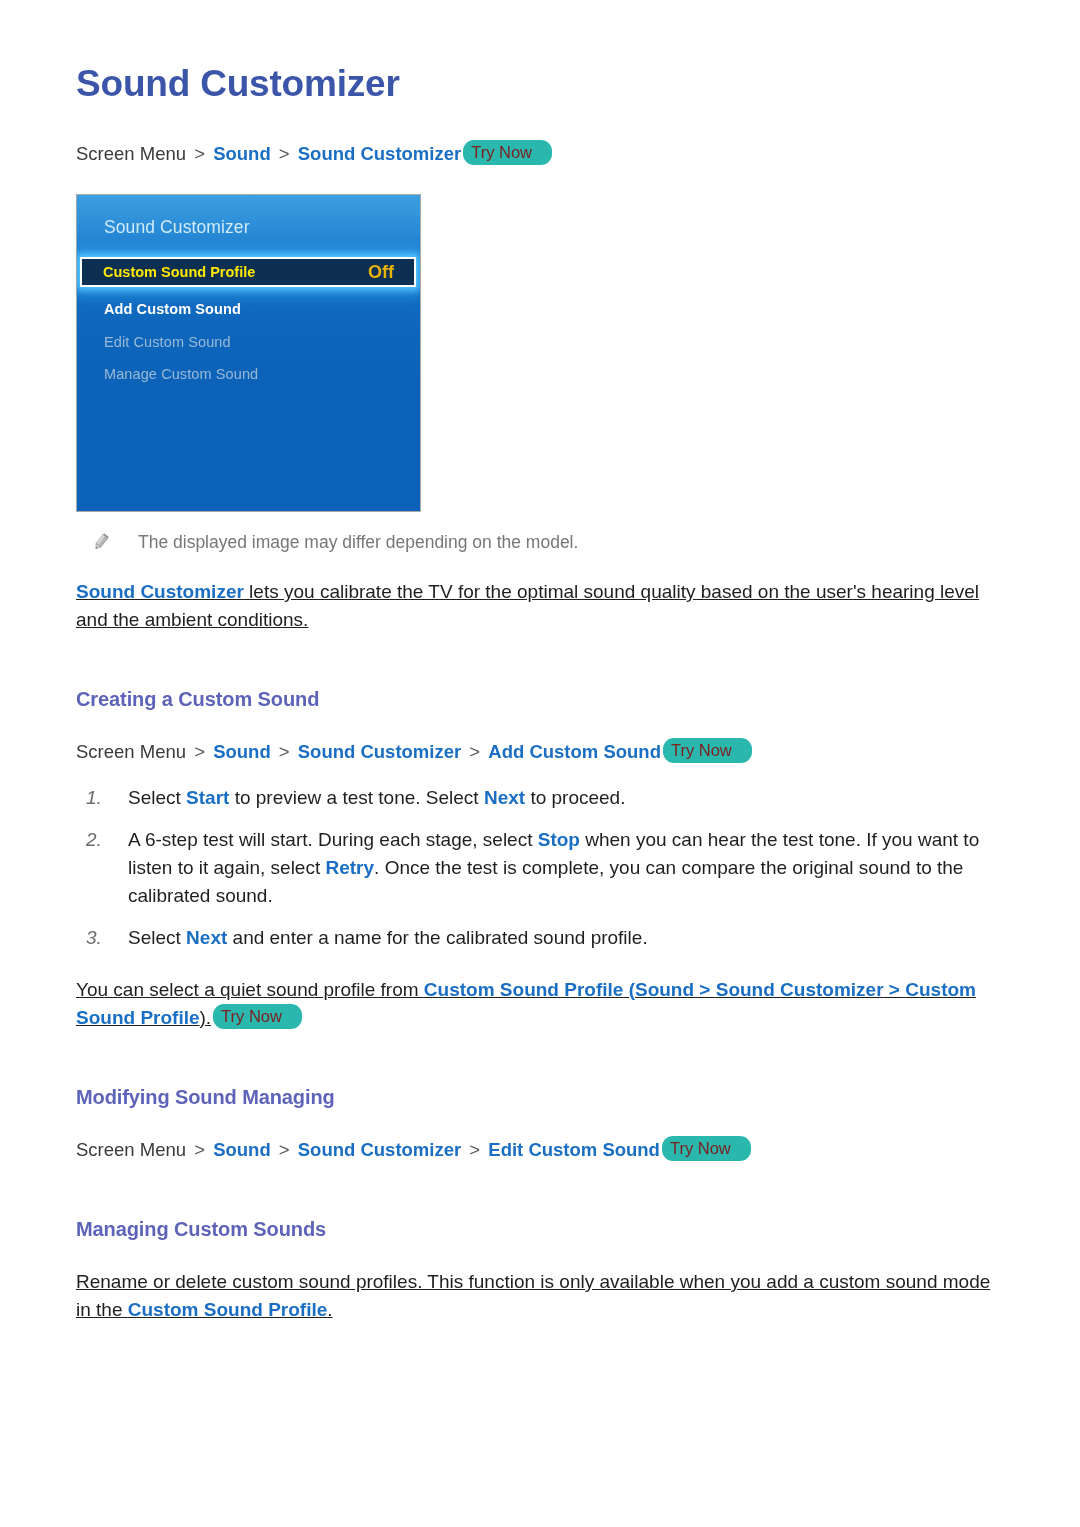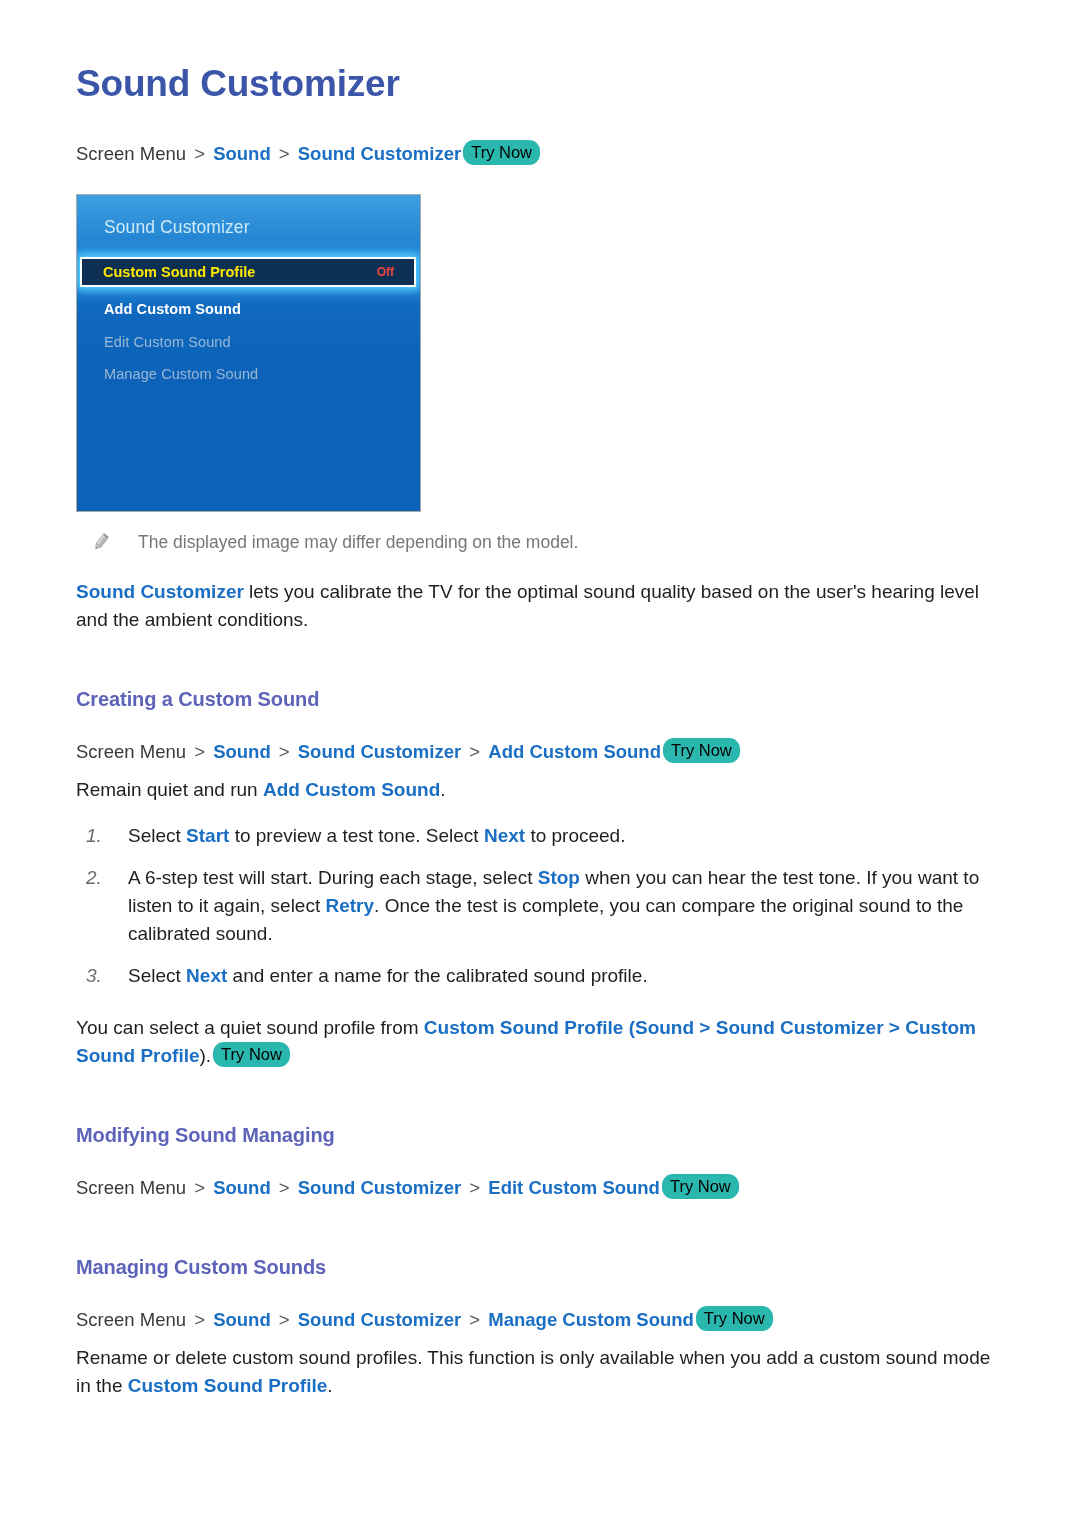--- a/index.html
+++ b/index.html
@@ -57,26 +57,26 @@
     font-weight: normal;
   }
   .plain {
     color: #3a3a3a;
   }
 
   
   .try-now {
     display: inline-block;
     background: #2ab7ae;
-    color: #000000;
+    color: #7f1d1d;
     font-size: 16.5px;
     line-height: 22px;
     font-weight: normal;
     border-radius: 11px;
-    padding: 1px 8px 2px 8px;
+    padding: 1px 20px 2px 8px;
     vertical-align: 2px;
     margin-left: 2px;
     white-space: nowrap;
   }
 
   
   .tv-figure {
     margin: 26px 0 0 0;
   }
   .tv-screen {
@@ -132,24 +132,24 @@
     top: 4px;
     font-size: 14.5px;
     line-height: 19px;
     font-weight: bold;
     color: #ffe800;
   }
   .tv-selected .sel-value {
     position: absolute;
     right: 20px;
     top: 4px;
-    font-size: 12px;
+    font-size: 18px;
     line-height: 19px;
     font-weight: bold;
-    color: #ef4444;
+    color: #eab308;
   }
 
   
   .note {
     display: flex;
     align-items: flex-start;
     margin: 18px 0 0 14px;
     text-align: right;
   }
   .note .pencil-icon {
@@ -164,20 +164,21 @@
     line-height: 24px;
     color: #777777;
   }
 
   
   p.body {
     font-size: 19px;
     line-height: 28px;
     color: #1f1f1f;
     margin: 24px 0 0 0;
+    text-decoration: underline;
   }
   p.tight {
     margin-top: 8px;
   }
   .kw {
     color: #1a6fc4;
     font-weight: bold;
   }
 
   
@@ -259,23 +260,20 @@
   <div class="path">
     <span class="plain">Screen Menu</span>
     <span class="sep">&gt;</span>
     <span class="crumb-link">Sound</span>
     <span class="sep">&gt;</span>
     <span class="crumb-link">Sound Customizer</span>
     <span class="sep">&gt;</span>
     <span class="crumb-link">Add Custom Sound</span><span class="try-now">Try Now</span>
   </div>
 
-  <p class="body tight">
-    <span>Remain quiet and run </span><span class="kw">Add Custom Sound</span><span>.</span>
-  </p>
 
   <ol class="steps">
     <li>
       <span class="num">1.</span><span>Select </span><span class="kw">Start</span><span> to preview a test tone. Select </span><span class="kw">Next</span><span> to proceed.</span>
     </li>
     <li>
       <span class="num">2.</span><span>A 6-step test will start. During each stage, select </span><span class="kw">Stop</span><span> when you can hear the test tone. If you want to listen to it again, select </span><span class="kw">Retry</span><span>. Once the test is complete, you can compare the original sound to the calibrated sound.</span>
     </li>
     <li>
       <span class="num">3.</span><span>Select </span><span class="kw">Next</span><span> and enter a name for the calibrated sound profile.</span>
@@ -294,27 +292,18 @@
     <span class="crumb-link">Sound</span>
     <span class="sep">&gt;</span>
     <span class="crumb-link">Sound Customizer</span>
     <span class="sep">&gt;</span>
     <span class="crumb-link">Edit Custom Sound</span><span class="try-now">Try Now</span>
   </div>
 
 
   <h2 class="section-title">Managing Custom Sounds</h2>
 
-  <div class="path">
-    <span class="plain">Screen Menu</span>
-    <span class="sep">&gt;</span>
-    <span class="crumb-link">Sound</span>
-    <span class="sep">&gt;</span>
-    <span class="crumb-link">Sound Customizer</span>
-    <span class="sep">&gt;</span>
-    <span class="crumb-link">Manage Custom Sound</span><span class="try-now">Try Now</span>
-  </div>
 
   <p class="body tight">
     <span>Rename or delete custom sound profiles. This function is only available when you add a custom sound mode in the </span><span class="kw">Custom Sound Profile</span><span>.</span>
   </p>
 
 </div>
 
 </body></html>

